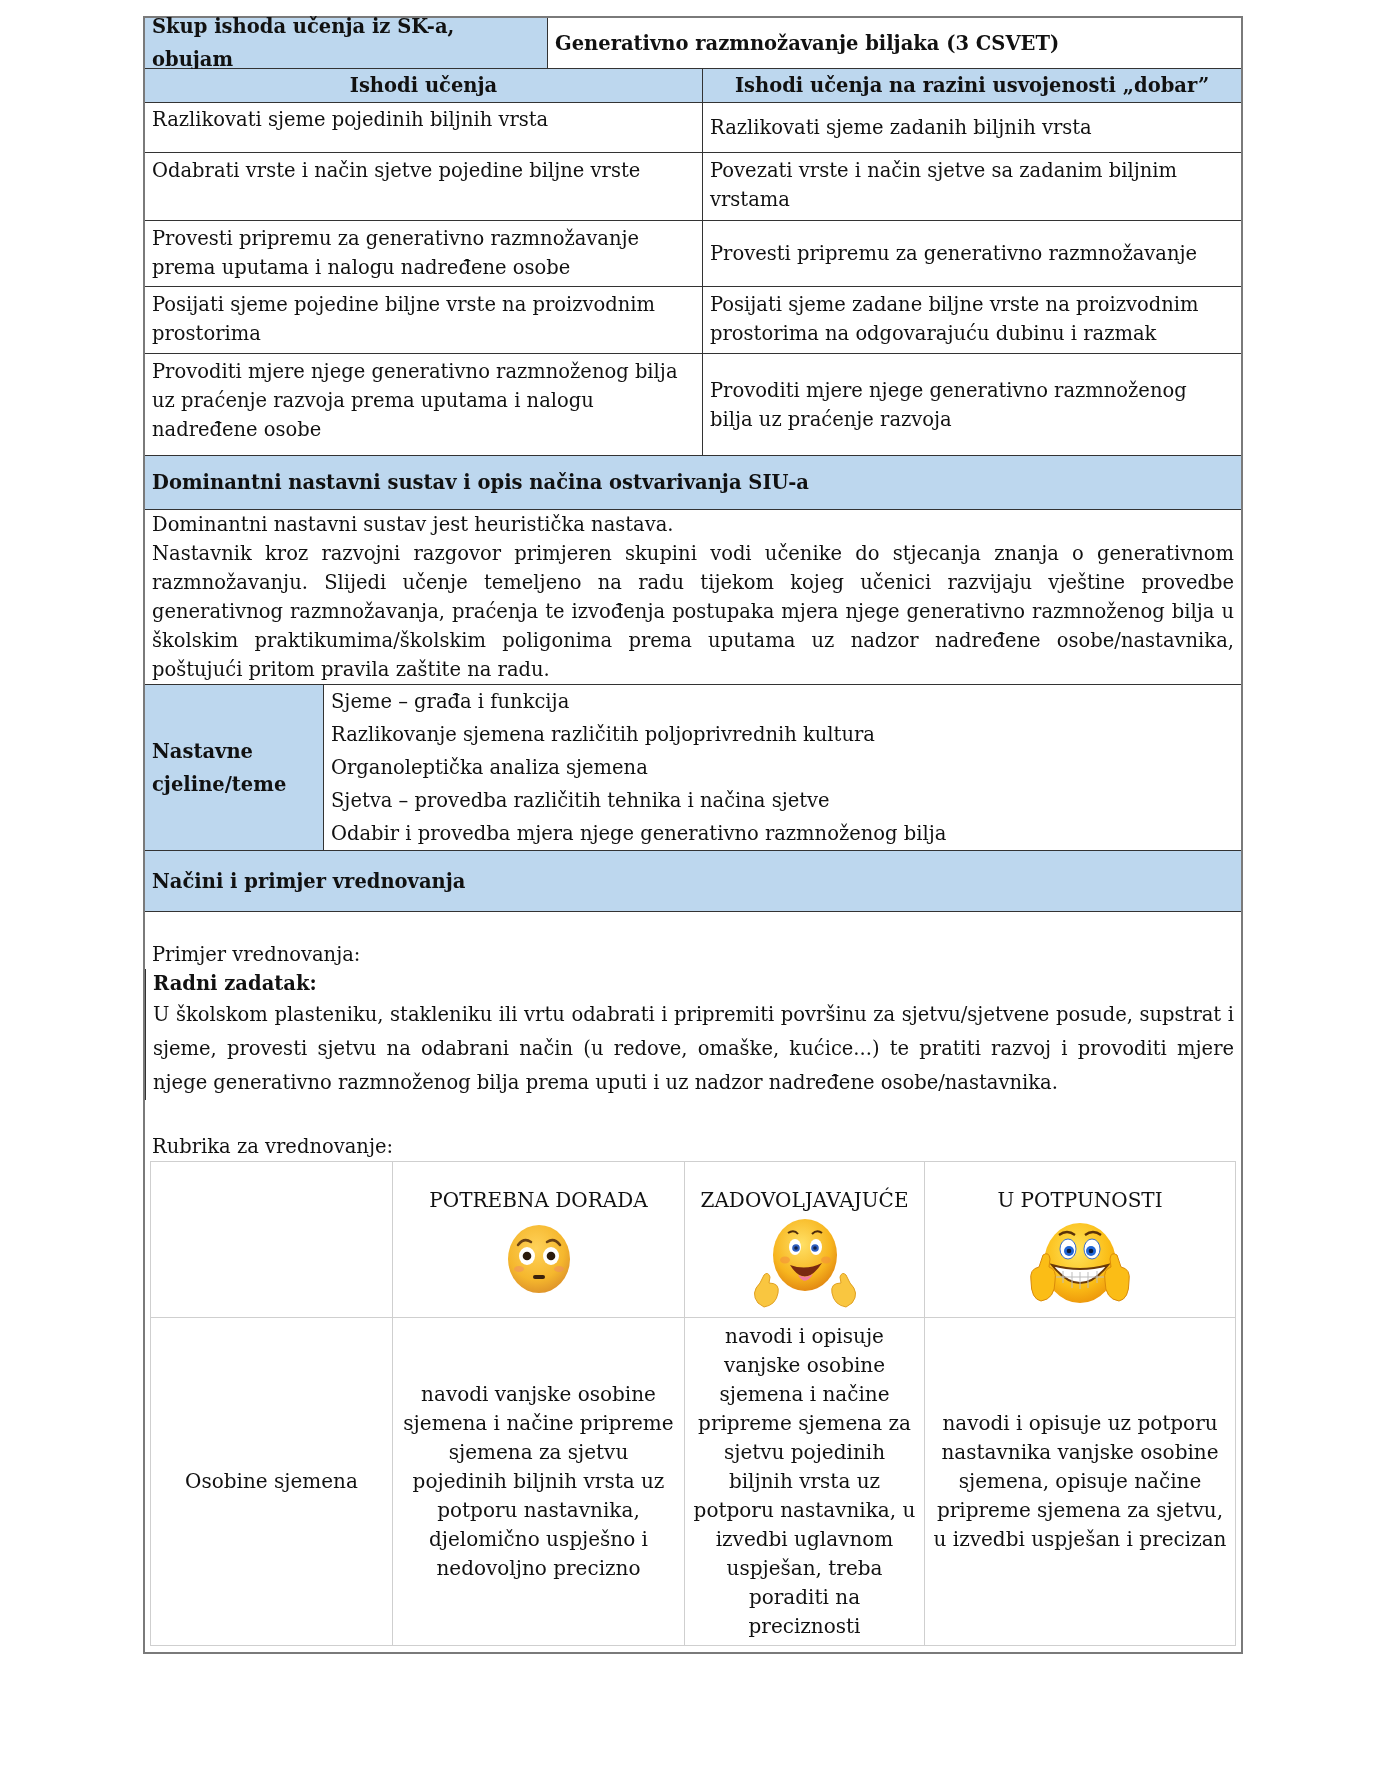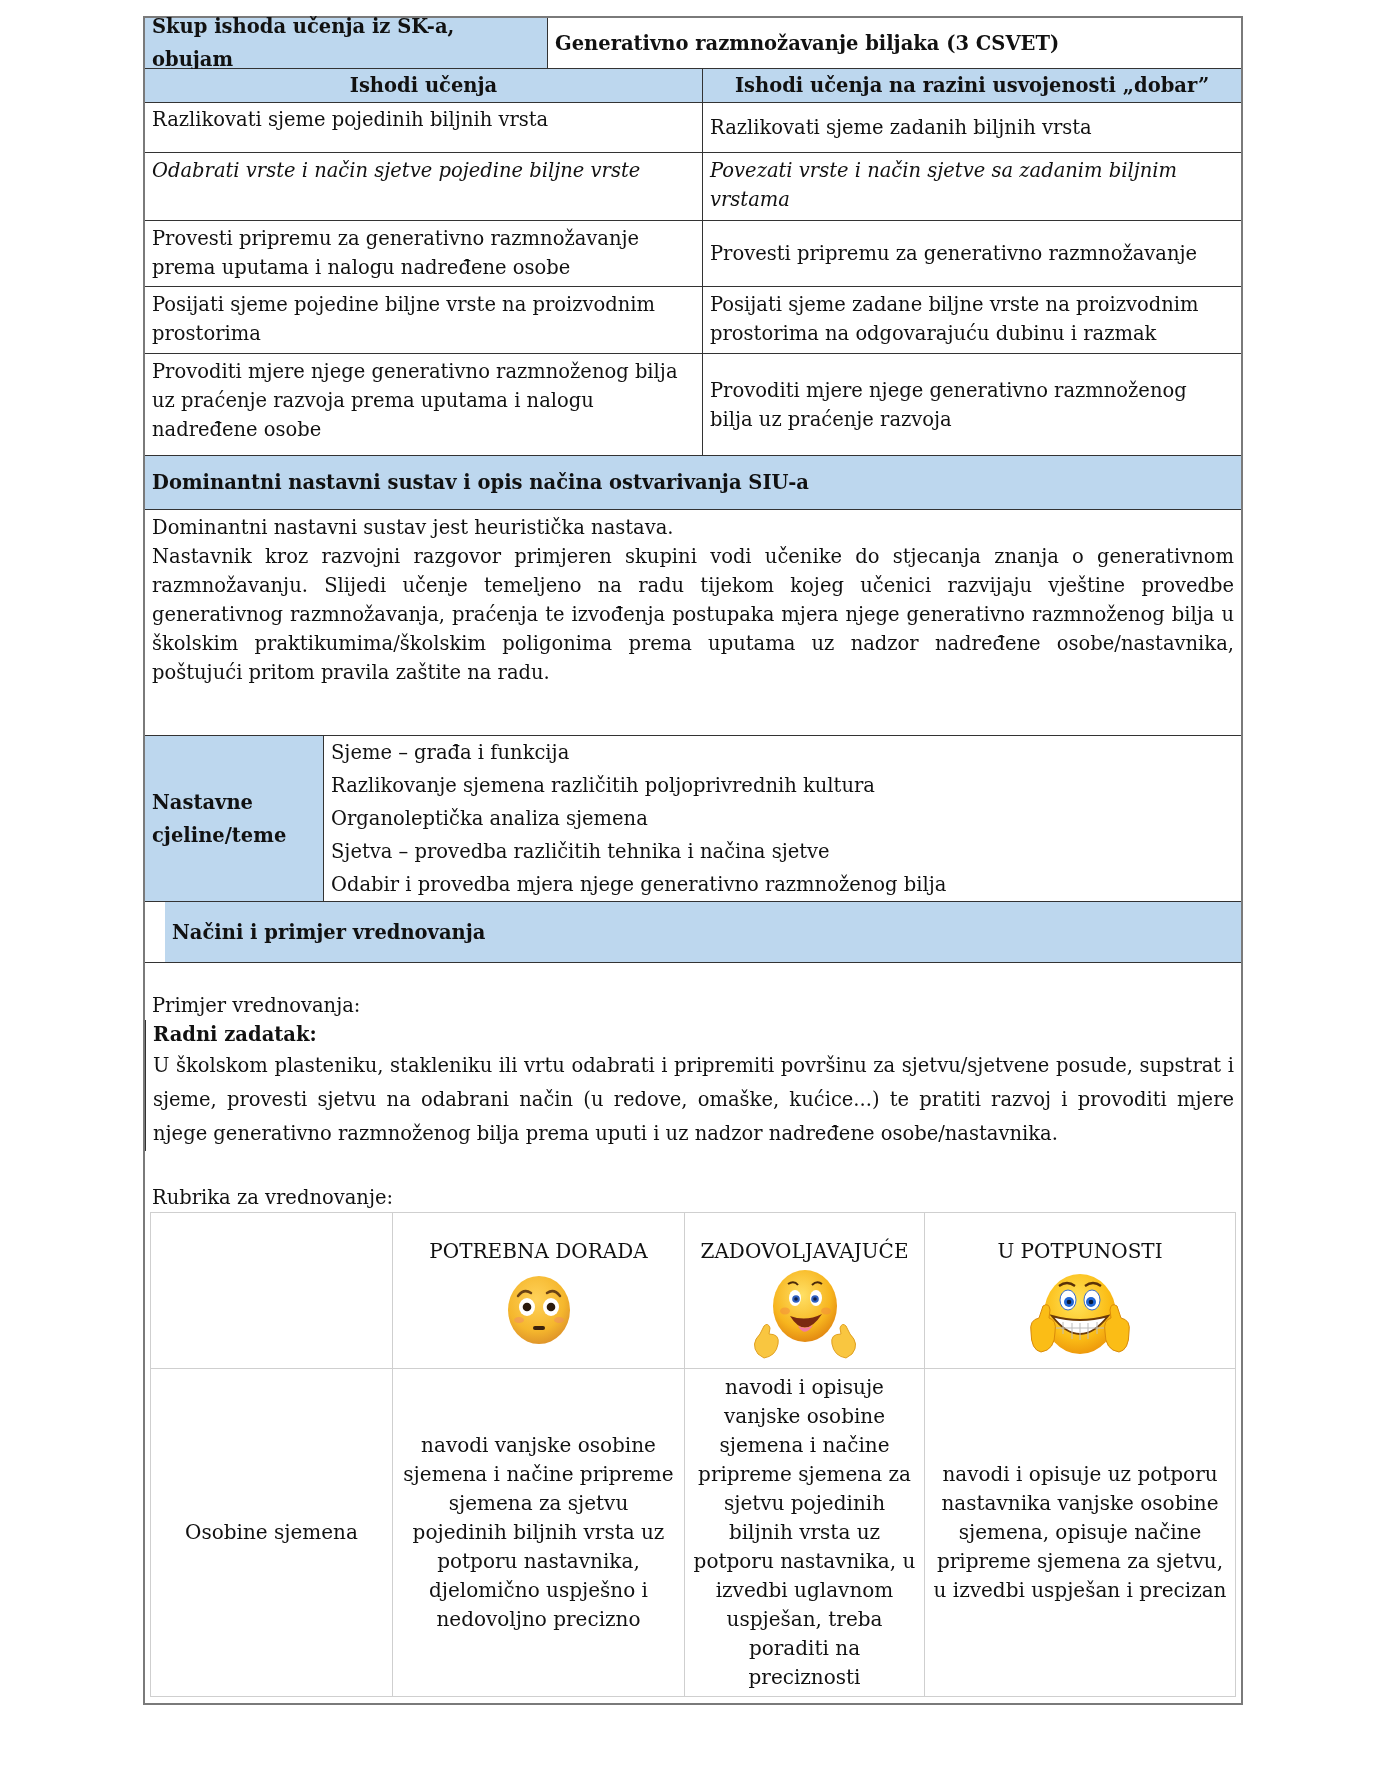--- a/index.html
+++ b/index.html
@@ -37,60 +37,60 @@
 
   <div class="row" style="height:34px;">
     <div class="cell hdr center h2a" style="line-height:27px;">Ishodi učenja</div>
     <div class="cell hdr center h2b" style="line-height:27px;">Ishodi učenja na razini usvojenosti „dobar”</div>
   </div>
 
   <div class="row" style="height:50px;">
     <div class="cell h2a" style="line-height:27px;">Razlikovati sjeme pojedinih biljnih vrsta</div>
     <div class="cell h2b vcenter">Razlikovati sjeme zadanih biljnih vrsta</div>
   </div>
-  <div class="row" style="height:68px;font-style:italic;">
+  <div class="row" style="height:68px;">
     <div class="cell h2a" style="line-height:29px;">Odabrati vrste i način sjetve pojedine biljne vrste</div>
     <div class="cell h2b" style="line-height:29px;">Povezati vrste i način sjetve sa zadanim  biljnim vrstama</div>
   </div>
   <div class="row" style="height:66px;">
     <div class="cell h2a" style="line-height:29px;">Provesti pripremu za generativno razmnožavanje prema uputama i nalogu nadređene osobe</div>
     <div class="cell h2b vcenter" style="line-height:29px;">Provesti pripremu za generativno razmnožavanje</div>
   </div>
   <div class="row" style="height:67px;">
     <div class="cell h2a" style="line-height:29px;">Posijati sjeme pojedine biljne vrste na proizvodnim prostorima</div>
     <div class="cell h2b" style="line-height:29px;">Posijati sjeme zadane biljne vrste na proizvodnim prostorima na odgovarajuću dubinu i razmak</div>
   </div>
   <div class="row" style="height:102px;">
     <div class="cell h2a" style="line-height:29px;">Provoditi mjere njege generativno razmnoženog bilja uz praćenje razvoja prema uputama i nalogu nadređene osobe</div>
     <div class="cell h2b vcenter" style="line-height:29px;">Provoditi mjere njege generativno razmnoženog bilja uz praćenje razvoja</div>
   </div>
 
   <div class="row" style="height:54px;">
     <div class="cell hdr vcenter" style="flex:1;">Dominantni nastavni sustav i opis načina ostvarivanja SIU-a</div>
   </div>
-  <div class="row" style="height:226px;">
+  <div class="row" style="height:175px;align-items:center;">
     <div class="cell justify para" style="flex:1;">
       <div>Dominantni nastavni sustav jest heuristička nastava.</div>
       <div style="text-align:justify;">Nastavnik kroz razvojni razgovor primjeren skupini vodi učenike do stjecanja znanja o generativnom razmnožavanju. Slijedi učenje temeljeno na radu tijekom kojeg učenici razvijaju vještine provedbe generativnog razmnožavanja, praćenja te izvođenja postupaka mjera njege generativno razmnoženog bilja u školskim praktikumima/školskim poligonima prema uputama uz nadzor nadređene osobe/nastavnika, poštujući pritom pravila zaštite na radu.</div>
     </div>
   </div>
 
   <div class="row" style="height:166px;">
     <div class="cell hdr vcenter topics-label" style="line-height:33px;">Nastavne cjeline/teme</div>
     <div class="cell" style="flex:1; padding-top:0;">
       <div class="topic">Sjeme – građa i funkcija</div>
       <div class="topic">Razlikovanje sjemena različitih poljoprivrednih kultura</div>
       <div class="topic">Organoleptička analiza sjemena</div>
       <div class="topic">Sjetva – provedba različitih tehnika i načina sjetve</div>
       <div class="topic">Odabir i provedba mjera njege generativno razmnoženog bilja</div>
     </div>
   </div>
 
   <div class="row" style="height:61px;">
-    <div class="cell hdr vcenter" style="flex:1;margin-left:20px;">Načini i primjer vrednovanja</div>
+    <div class="cell hdr vcenter" style="flex:1;">Načini i primjer vrednovanja</div>
   </div>
   <div class="row">
     <div style="flex:1; box-sizing:border-box;">
       <div style="height:28px;"></div>
       <div class="cell" style="font-weight:normal; line-height:29px; padding-top:0; padding-bottom:0;">Primjer vrednovanja:</div>
       <div class="cell" style="font-weight:bold; line-height:29px; padding-top:0; padding-bottom:0;">Radni zadatak:</div>
       <div class="cell justify" style="line-height:34px; padding-top:0; padding-bottom:0;">U školskom plasteniku, stakleniku ili vrtu odabrati i pripremiti površinu za sjetvu/sjetvene posude, supstrat i sjeme, provesti sjetvu na odabrani način (u redove, omaške, kućice...) te pratiti razvoj i provoditi mjere njege generativno razmnoženog bilja prema uputi i uz nadzor nadređene osobe/nastavnika.</div>
       <div style="height:32px;"></div>
       <div class="cell" style="line-height:29px; padding-top:0; padding-bottom:0;">Rubrika za vrednovanje:</div>
 

